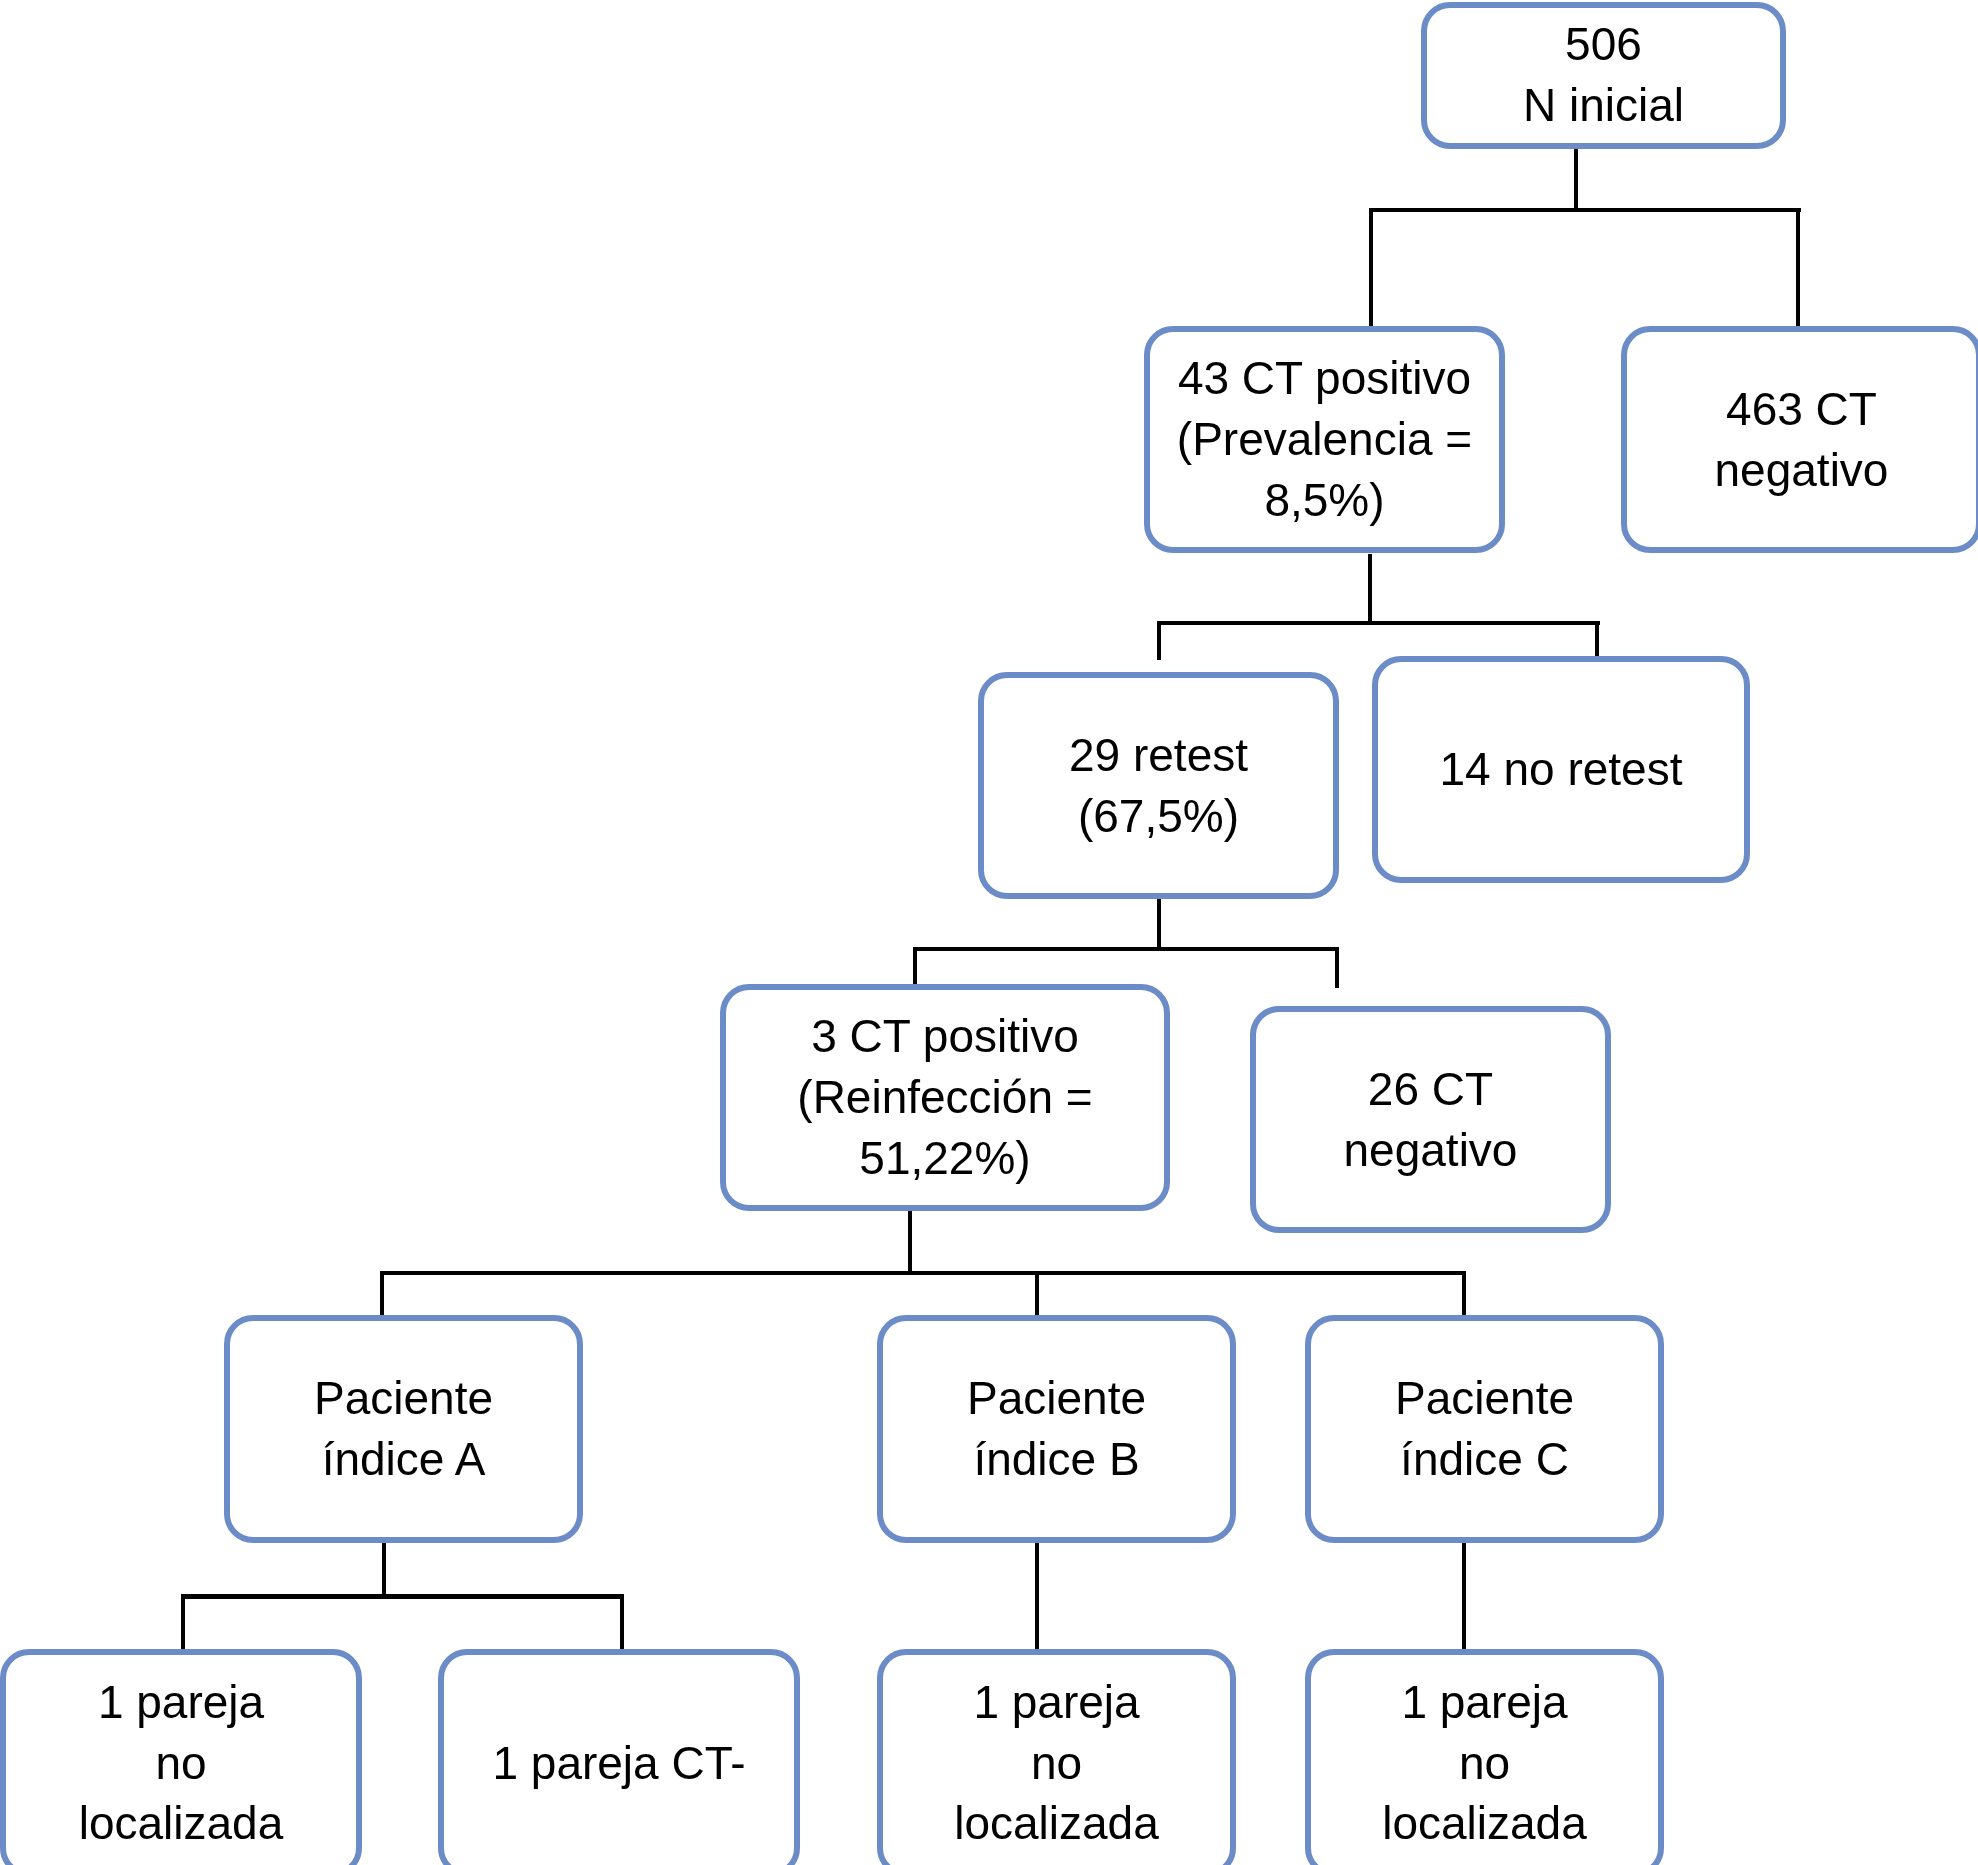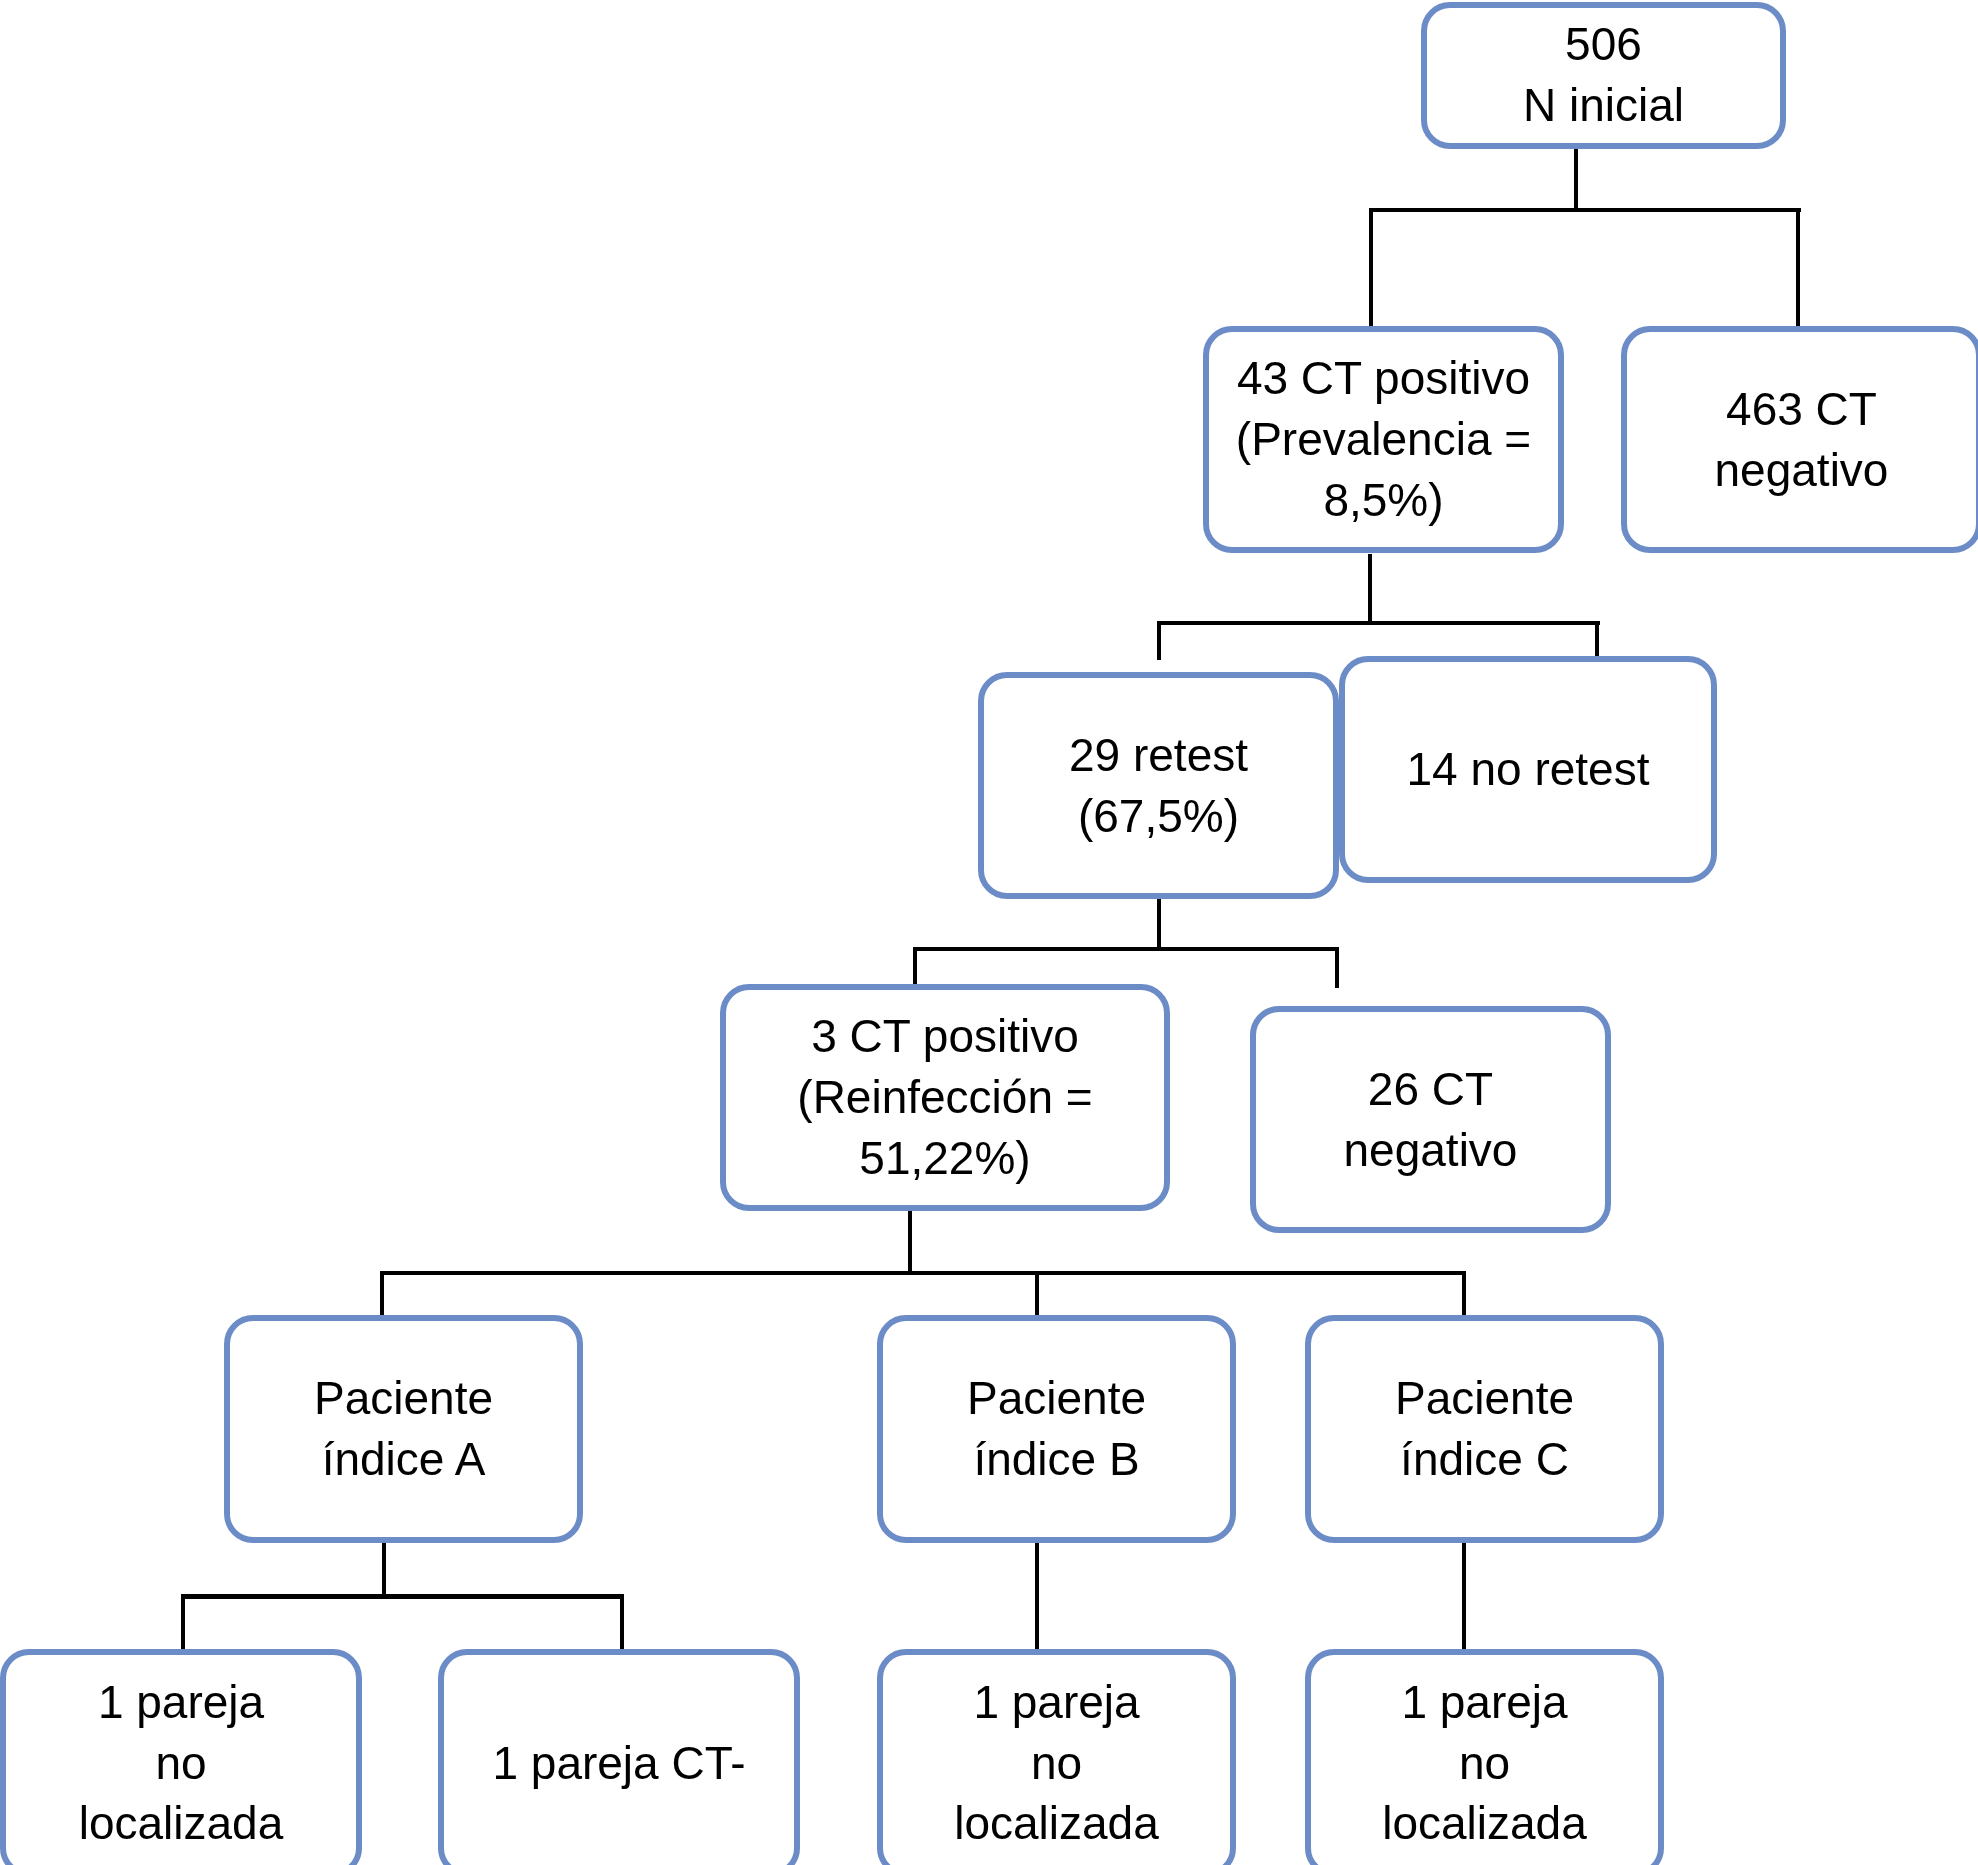--- a/index.html
+++ b/index.html
@@ -57,31 +57,31 @@
   <div class="conn h" style="left: 181px; top: 1594px; width: 443px; height: 5.1px; background: rgb(0, 0, 0);"></div>
   <div class="conn v" style="left: 181px; top: 1594px; width: 4.3px; height: 57px; background: rgb(0, 0, 0);"></div>
   <div class="conn v" style="left: 620px; top: 1594px; width: 4.3px; height: 57px; background: rgb(0, 0, 0);"></div>
 
   <div class="conn v" style="left: 1035px; top: 1542px; width: 4.3px; height: 109px; background: rgb(0, 0, 0);"></div>
   <div class="conn v" style="left: 1462px; top: 1542px; width: 4.3px; height: 109px; background: rgb(0, 0, 0);"></div>
 
   <div class="node" style="left: 1421px; top: 1.7px; width: 365px; height: 147px; border-color: rgb(108, 140, 199);">506
 N inicial</div>
 
-  <div class="node" style="left: 1203px; top: 326px; width: 361px; height: 227px; border-color: rgb(108, 140, 199);">43 CT positivo
+  <div class="node" style="left: 1144px; top: 326px; width: 361px; height: 227px; border-color: rgb(108, 140, 199);">43 CT positivo
 (Prevalencia =
 8,5%)</div>
 
   <div class="node" style="left: 1621px; top: 326px; width: 361px; height: 227px; border-color: rgb(108, 140, 199);">463 CT
 negativo</div>
 
   <div class="node" style="left: 978px; top: 672px; width: 361px; height: 227px; border-color: rgb(108, 140, 199);">29 retest
 (67,5%)</div>
 
-  <div class="node" style="left: 1339px; top: 656px; width: 378px; height: 227px; border-color: rgb(108, 140, 199);">14 no retest</div>
+  <div class="node" style="left: 1372px; top: 656px; width: 378px; height: 227px; border-color: rgb(108, 140, 199);">14 no retest</div>
 
   <div class="node" style="left: 720px; top: 984px; width: 450px; height: 227px; border-color: rgb(108, 140, 199);">3 CT positivo
 (Reinfección =
 51,22%)</div>
 
   <div class="node" style="left: 1250px; top: 984px; width: 361px; height: 227px; border-color: rgb(108, 140, 199); margin-top: 22px;">26 CT
 negativo</div>
 
   <div class="node" style="left: 224px; top: 1315px; width: 359px; height: 228px; border-color: rgb(108, 140, 199);">Paciente
 índice A</div>

